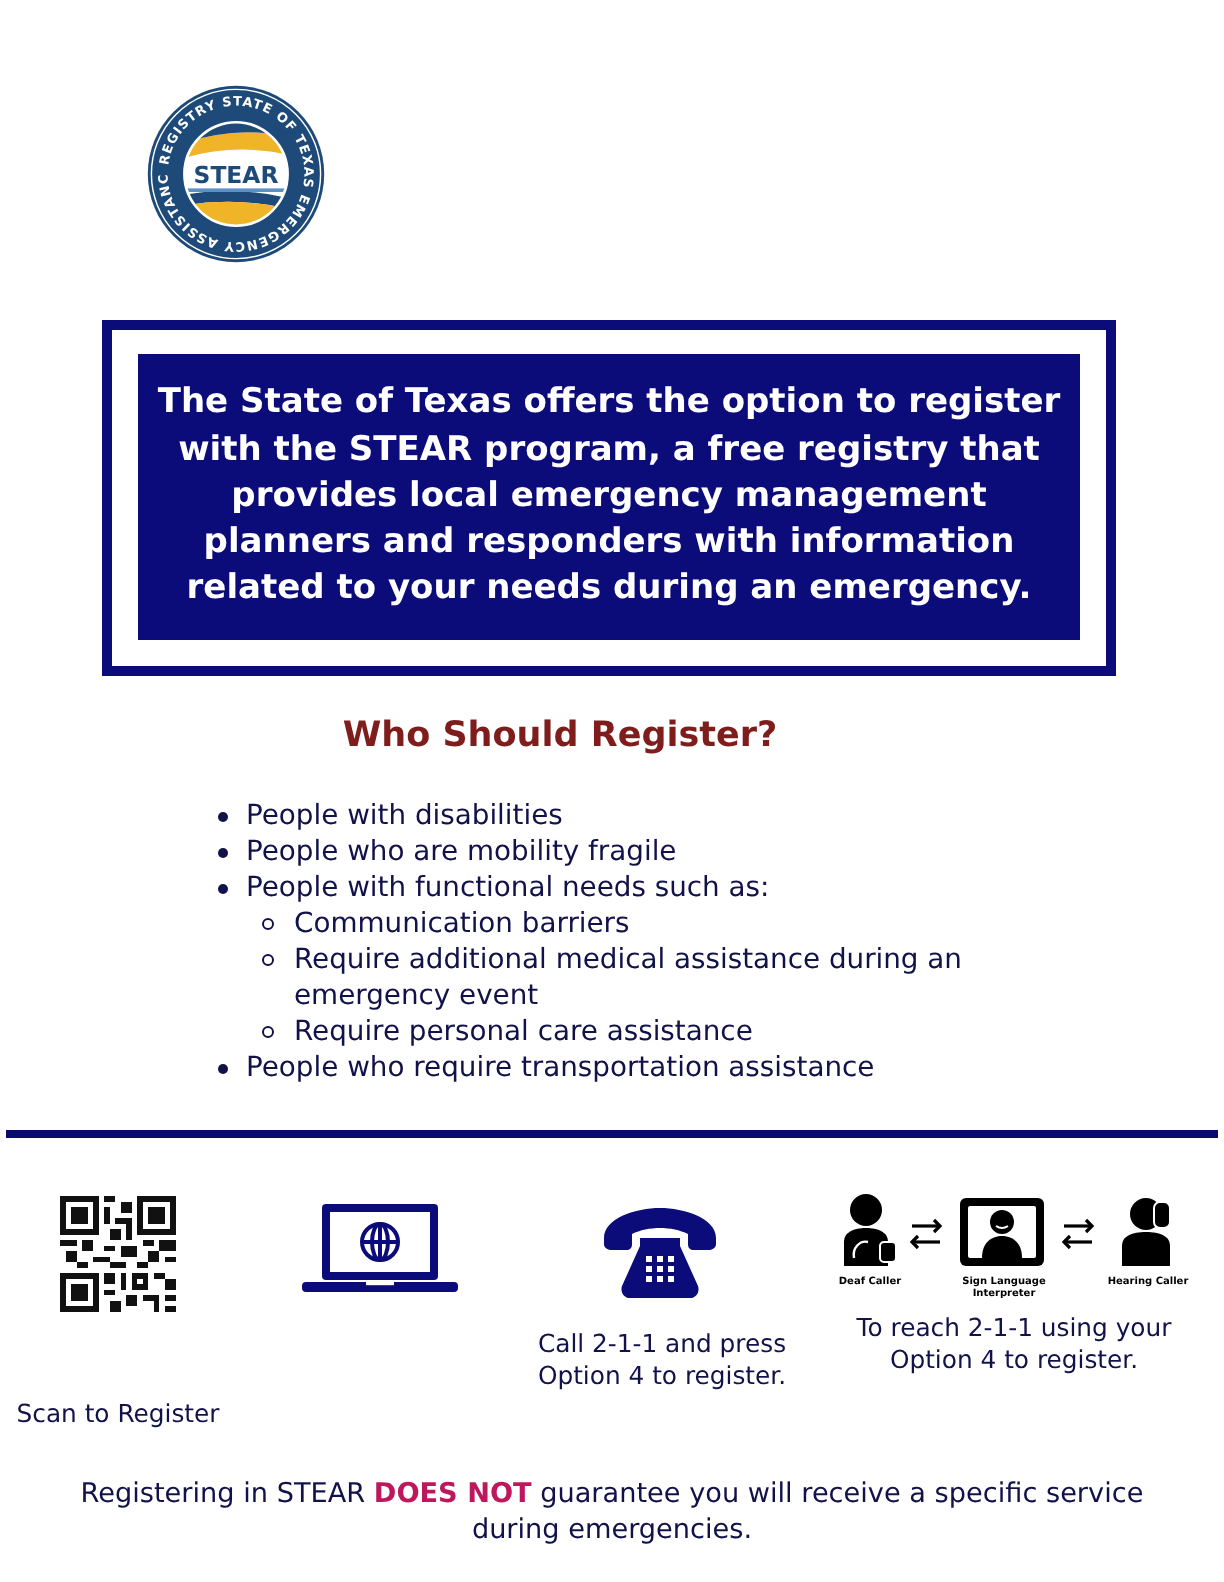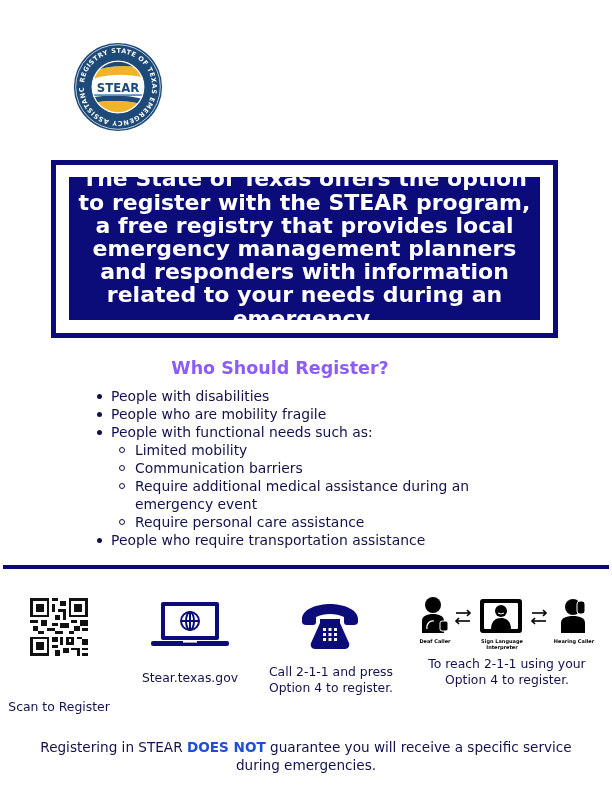--- a/index.html
+++ b/index.html
@@ -19,31 +19,31 @@
   
   .outer-box {
     left: 51px; top: 160px; width: 507px; height: 178px;
     border: 5px solid #0b0b7a; box-sizing: border-box; background: #fff;
   }
   .inner-box {
     position: absolute; left: 13px; top: 12px; right: 13px; bottom: 13px;
     background: #0b0b7a; display: flex; align-items: center; justify-content: center;
   }
   .inner-text {
-    color: #ffffff; font-weight: bold; font-size: 22px; line-height: 23.2px;
+    color: #ffffff; font-weight: bold; font-size: 17px; line-height: 23.2px;
     text-align: center; width: 462px;
   }
 
   
   .who-heading {
     left: 0; width: 560px; top: 358px; text-align: center;
-    font-weight: bold; font-size: 17.5px; color: #8b5cf6;
+    font-weight: bold; font-size: 17.5px; color: #7f1d1d;
   }
   .list { left: 95px; top: 387px; font-size: 13.9px; line-height: 18px; color: #12124a; }
-  .list ul { margin: 0; padding: 0; list-style: none; }
+  .list ul { margin: 12px; padding: 0; list-style: none; }
   .list li.l1 { position: relative; padding-left: 16px; }
   .list li.l1::before {
     content: ""; position: absolute; left: 2px; top: 7px; width: 5px; height: 5px;
     border-radius: 50%; background: #12124a;
   }
   .list li.l2 { position: relative; padding-left: 40px; }
   .list li.l2::before {
     content: ""; position: absolute; left: 24px; top: 6px; width: 4px; height: 4px;
     border-radius: 50%; border: 1px solid #12124a;
   }
@@ -61,21 +61,21 @@
   .cap-call { left: 260px; width: 142px; top: 664px; }
   .vrs { left: 418px; top: 595px; width: 188px; height: 52px; }
   .vrs-labels { left: 418px; top: 636px; width: 188px; height: 20px; font-size: 5px; font-weight: bold; color: #000; }
   .vrs-labels span { position: absolute; text-align: center; }
   .cap-vrs { left: 404px; width: 206px; top: 656px; }
 
   .footer {
     left: 20px; width: 572px; top: 738px; text-align: center;
     font-size: 13.6px; line-height: 18px; color: #12124a;
   }
-  .footer b { color: #1d4ed8; }
+  .footer b { color: #be185d; }
 </style>
 </head>
 <body>
 
 <svg class="abs logo" viewBox="0 0 100 100">
   <defs>
     <path id="ringpath" d="M50,50 m-38,0 a38,38 0 1,1 76,0 a38,38 0 1,1 -76,0"></path>
     <clipPath id="innerclip">
         <circle cx="50" cy="50" r="28"></circle>
       </clipPath>
@@ -107,21 +107,20 @@
   </div>
 </div>
 
 <div class="abs who-heading">Who Should Register?</div>
 
 <div class="abs list">
   <ul>
     <li class="l1">People with disabilities</li>
     <li class="l1">People who are mobility fragile</li>
     <li class="l1">People with functional needs such as:</li>
-    <li class="l2">Limited mobility</li>
     <li class="l2">Communication barriers</li>
     <li class="l2 wrap">Require additional medical assistance during an emergency event</li>
     <li class="l2">Require personal care assistance</li>
     <li class="l1">People who require transportation assistance</li>
   </ul>
 </div>
 
 <div class="abs divider"></div>
 
 <svg class="abs qr" viewBox="0 0 21 21" shape-rendering="crispEdges">
@@ -178,21 +177,20 @@
   <rect x="1" y="41" width="78" height="5" rx="2" fill="#0b0b7a"></rect>
   <rect x="33" y="41" width="14" height="1.6" fill="#fff"></rect>
   <g fill="none" stroke="#0b0b7a" stroke-width="2">
     <circle cx="40" cy="21" r="9"></circle>
     <ellipse cx="40" cy="21" rx="4" ry="9"></ellipse>
     <line x1="31" y1="21" x2="49" y2="21"></line>
     <line x1="40" y1="12" x2="40" y2="30"></line>
   </g>
 </svg>
 <div class="abs caption cap-online">
-  <div>Stear.texas.gov</div>
 </div>
 
 <svg class="abs phone" viewBox="0 0 64 48">
   <path d="M4,16 C4,6 20,1 32,1 C44,1 60,6 60,16 L60,19 C60,21 58,22 56,22 L49,22 C47,22 46,21 46,19 L46,14 C42,12 37,11 32,11 C27,11 22,12 18,14 L18,19 C18,21 17,22 15,22 L8,22 C6,22 4,21 4,19 Z" fill="#0b0b7a"></path>
   <path d="M22,16 L42,16 L42,20 L51,40 C52,43 50,46 47,46 L17,46 C14,46 12,43 13,40 L22,20 Z" fill="#0b0b7a"></path>
   <g fill="#ffffff">
     <rect x="25" y="25" width="3" height="3"></rect>
       <rect x="30.5" y="25" width="3" height="3"></rect>
       <rect x="36" y="25" width="3" height="3"></rect>
     <rect x="25" y="30" width="3" height="3"></rect>

